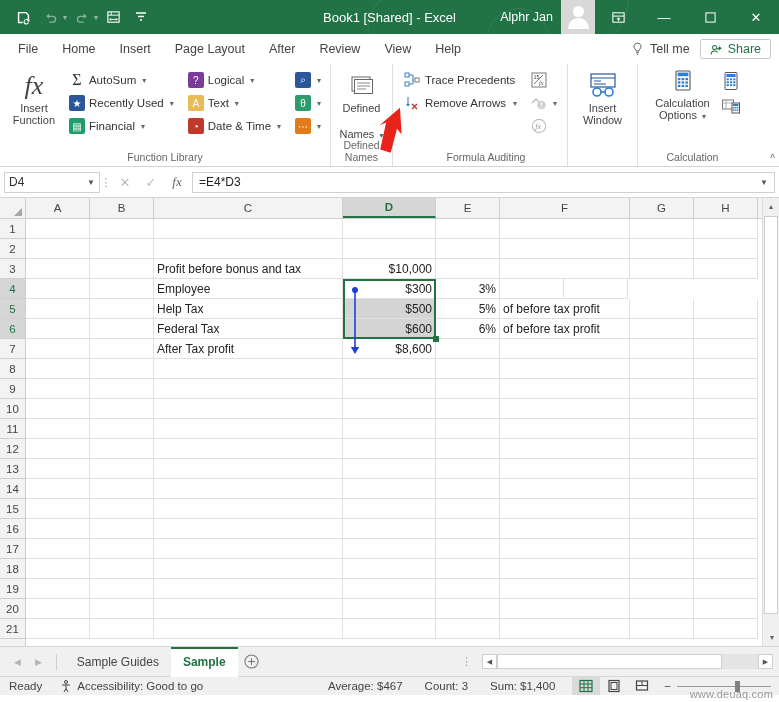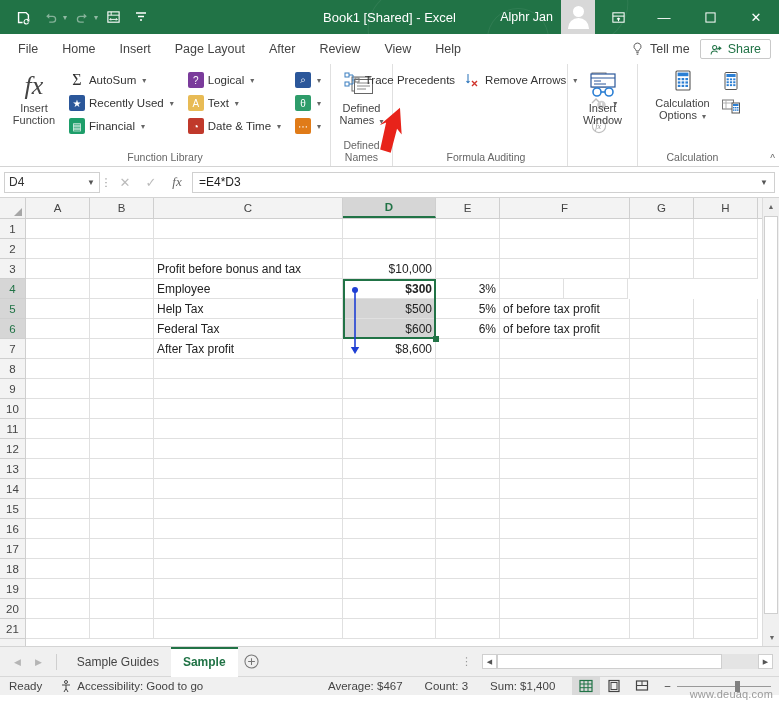--- a/index.html
+++ b/index.html
@@ -74,21 +74,21 @@
   .ico{width:16px;height:16px;border-radius:2px;display:flex;align-items:center;
     justify-content:center;font-size:10px;color:#fff;flex:0 0 16px;}
   .car{font-size:8px;color:#666;margin-left:2px;}
 
   .sigma{font-family:"Liberation Serif",serif;font-size:16px;color:#333;width:16px;
     text-align:center;line-height:16px;}
 
   .iconbtn-col{display:flex;flex-direction:column;gap:1px;}
   .iconbtn{display:flex;align-items:center;gap:3px;height:22px;padding:0 3px;}
 
-  .audit-list{display:flex;flex-direction:row;gap:1px;}
+  .audit-list{display:flex;flex-direction:column;gap:1px;}
   .auditbtn{display:flex;align-items:center;gap:5px;height:22px;padding:0 4px;
     font-size:11.5px;color:#333;white-space:nowrap;}
 
   .trace-ico{width:16px;height:16px;position:relative;flex:0 0 16px;}
 
   .calcbtn{display:flex;flex-direction:column;align-items:center;width:66px;}
   .calcbtn .lbl{font-size:11px;color:#444;text-align:center;line-height:12px;}
 
   .collapse{position:absolute;right:4px;bottom:2px;color:#666;font-size:10px;}
 
@@ -364,21 +364,21 @@
 
     <div class="rgroup" style="width:62px;">
       <div class="rbody">
         <div class="bigbtn" style="width:56px">
           <svg width="30" height="28" viewBox="0 0 30 28">
             <rect x="5" y="5" width="18" height="14" fill="#fff" stroke="#666" stroke-width="1"></rect>
             <rect x="7.5" y="7.5" width="18" height="14" fill="#fff" stroke="#666" stroke-width="1"></rect>
             <path d="M10 11h13M10 14h13M10 17h9" stroke="#888" stroke-width="1"></path>
           </svg>
           <span class="lbl">Defined</span>
-          <span class="lbl" style="margin-top:0">
+          <span class="lbl" style="margin-top:14px">
             <span>Names</span>
             <span class="car">▾</span>
           </span>
         </div>
       </div>
       <div class="glabel">Defined Names</div>
     </div>
 
     <div class="rgroup" style="width:175px;">
       <div class="rbody" style="align-items:flex-start;">
@@ -610,21 +610,21 @@
             <div class="gc r" style="width: 93px; flex: 0 0 93px;">$10,000</div>
             <div class="gc r" style="width: 64px; flex: 0 0 64px;"></div>
             <div class="gc ovf" style="width: 130px; flex: 0 0 130px;"></div>
             <div class="gc" style="width: 64px; flex: 0 0 64px;"></div>
             <div class="gc" style="width: 64px; flex: 0 0 64px;"></div>
           </div>
           <div class="grow">
             <div class="gc" style="width: 64px; flex: 0 0 64px;"></div>
             <div class="gc" style="width: 64px; flex: 0 0 64px;"></div>
             <div class="gc ovf" style="width: 189px; flex: 0 0 189px;">Employee</div>
-            <div class="gc r" style="width: 93px; flex: 0 0 93px; font-weight: bold;">$300</div>
+            <div class="gc r" style="width: 93px; flex: 0 0 93px;">$300</div>
             <div class="gc r" style="width: 64px; flex: 0 0 64px;">3%</div>
             <div class="gc" style="width: 64px; flex: 0 0 64px;"></div>
             <div class="gc" style="width: 64px; flex: 0 0 64px;"></div>
           </div>
           <div class="grow">
             <div class="gc" style="width: 64px; flex: 0 0 64px;"></div>
             <div class="gc" style="width: 64px; flex: 0 0 64px;"></div>
             <div class="gc ovf" style="width: 189px; flex: 0 0 189px;">Help Tax</div>
             <div class="gc r shade" style="width: 93px; flex: 0 0 93px;">$500</div>
             <div class="gc r" style="width: 64px; flex: 0 0 64px;">5%</div>

